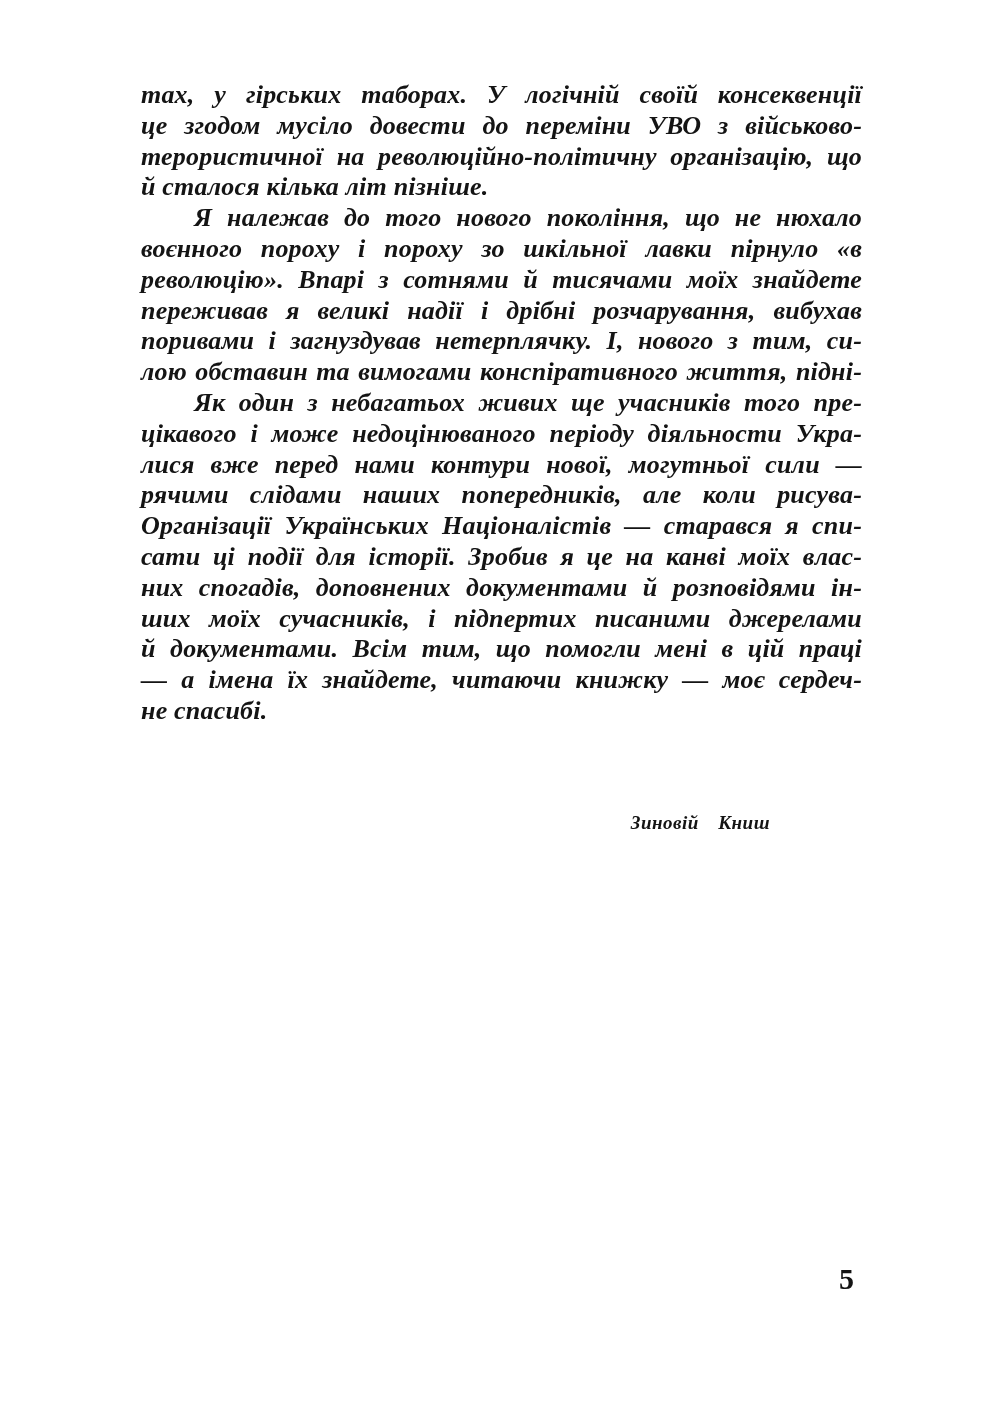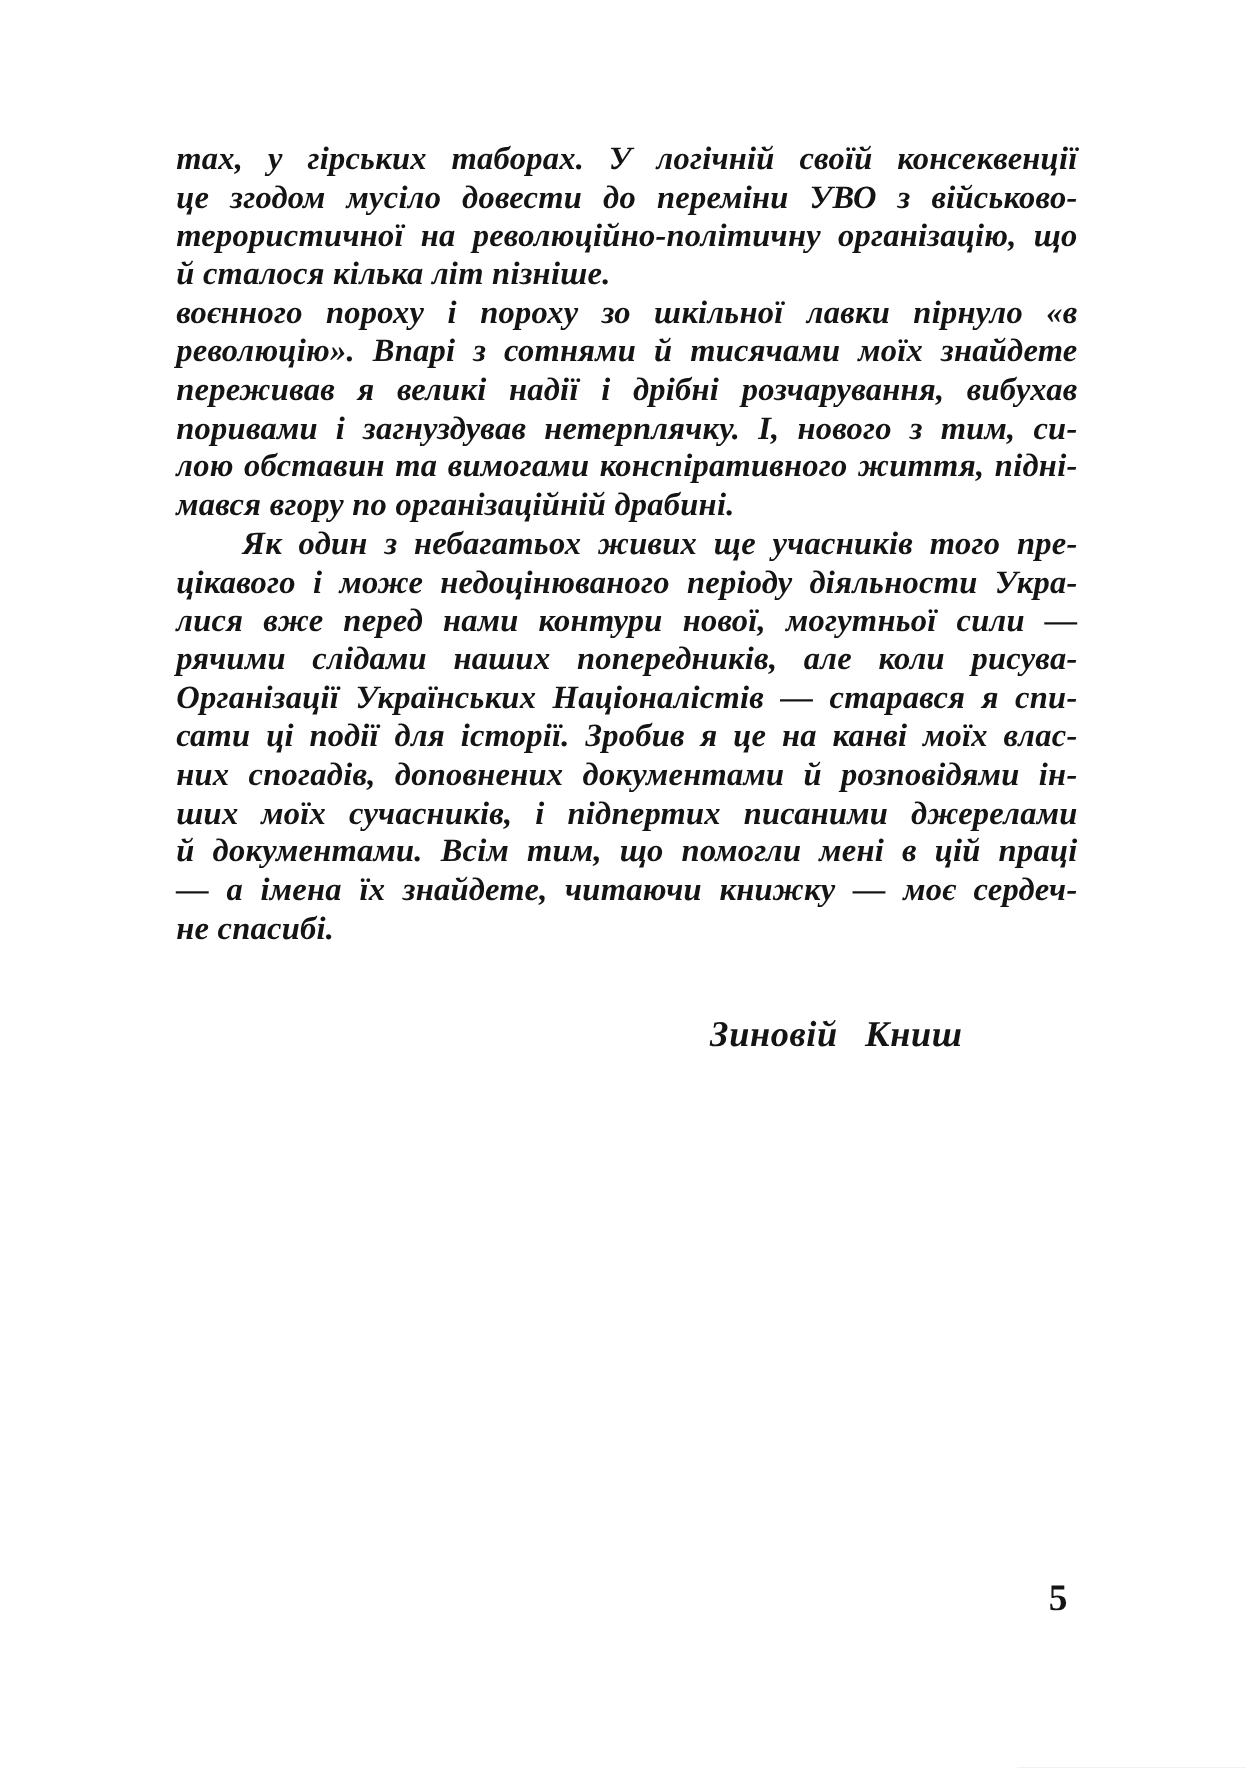--- a/index.html
+++ b/index.html
@@ -12,21 +12,21 @@
     width: 997px;
     height: 1414px;
     background: #ffffff;
     font-family: "Liberation Serif", serif;
     color: #141414;
     overflow: hidden;
   }
   .text-block {
     position: absolute;
     left: 141px;
-    top: 112px;
+    top: 80px;
     width: 721px;
   }
   .line {
     font-style: italic;
     font-weight: 600;
     font-size: 26px;
     line-height: 30.8px;
     text-align: justify;
     text-align-last: justify;
     letter-spacing: 0.2px;
@@ -40,21 +40,21 @@
   .signature {
     position: absolute;
     top: 812px;
     left: 141px;
     width: 721px;
     box-sizing: border-box;
     padding-right: 92px;
     text-align: right;
     font-style: italic;
     font-weight: 700;
-    font-size: 29px;
+    font-size: 19px;
     word-spacing: 14px;
     letter-spacing: 0.5px;
   }
   .page-number {
     position: absolute;
     left: 839px;
     top: 1262px;
     font-size: 30px;
     font-weight: 600;
     font-style: normal;
@@ -63,26 +63,26 @@
 </head>
 <body>
 
 <div class="page">
   <div class="text-block">
     <div class="line">тах, у гірських таборах. У логічній своїй консеквенції</div>
     <div class="line">це згодом мусіло довести до переміни УВО з військово-</div>
     <div class="line">терористичної на революційно-політичну організацію, що</div>
     <div class="line para-end">й сталося кілька літ пізніше.</div>
 
+    <div class="line indent">Я належав до того нового покоління, що не нюхало</div>
     <div class="line">воєнного пороху і пороху зо шкільної лавки пірнуло «в</div>
     <div class="line">революцію». Впарі з сотнями й тисячами моїх знайдете</div>
     <div class="line">переживав я великі надії і дрібні розчарування, вибухав</div>
     <div class="line">поривами і загнуздував нетерплячку. І, нового з тим, си-</div>
     <div class="line">лою обставин та вимогами конспіративного життя, підні-</div>
-    <div class="line para-end">мався вгору по організаційній драбині.</div>
 
     <div class="line indent">Як один з небагатьох живих ще учасників того пре-</div>
     <div class="line">цікавого і може недоцінюваного періоду діяльности Укра-</div>
     <div class="line">лися вже перед нами контури нової, могутньої сили —</div>
     <div class="line">рячими слідами наших попередників, але коли рисува-</div>
     <div class="line">Організації Українських Націоналістів — старався я спи-</div>
     <div class="line">сати ці події для історії. Зробив я це на канві моїх влас-</div>
     <div class="line">них спогадів, доповнених документами й розповідями ін-</div>
     <div class="line">ших моїх сучасників, і підпертих писаними джерелами</div>
     <div class="line">й документами. Всім тим, що помогли мені в цій праці</div>

